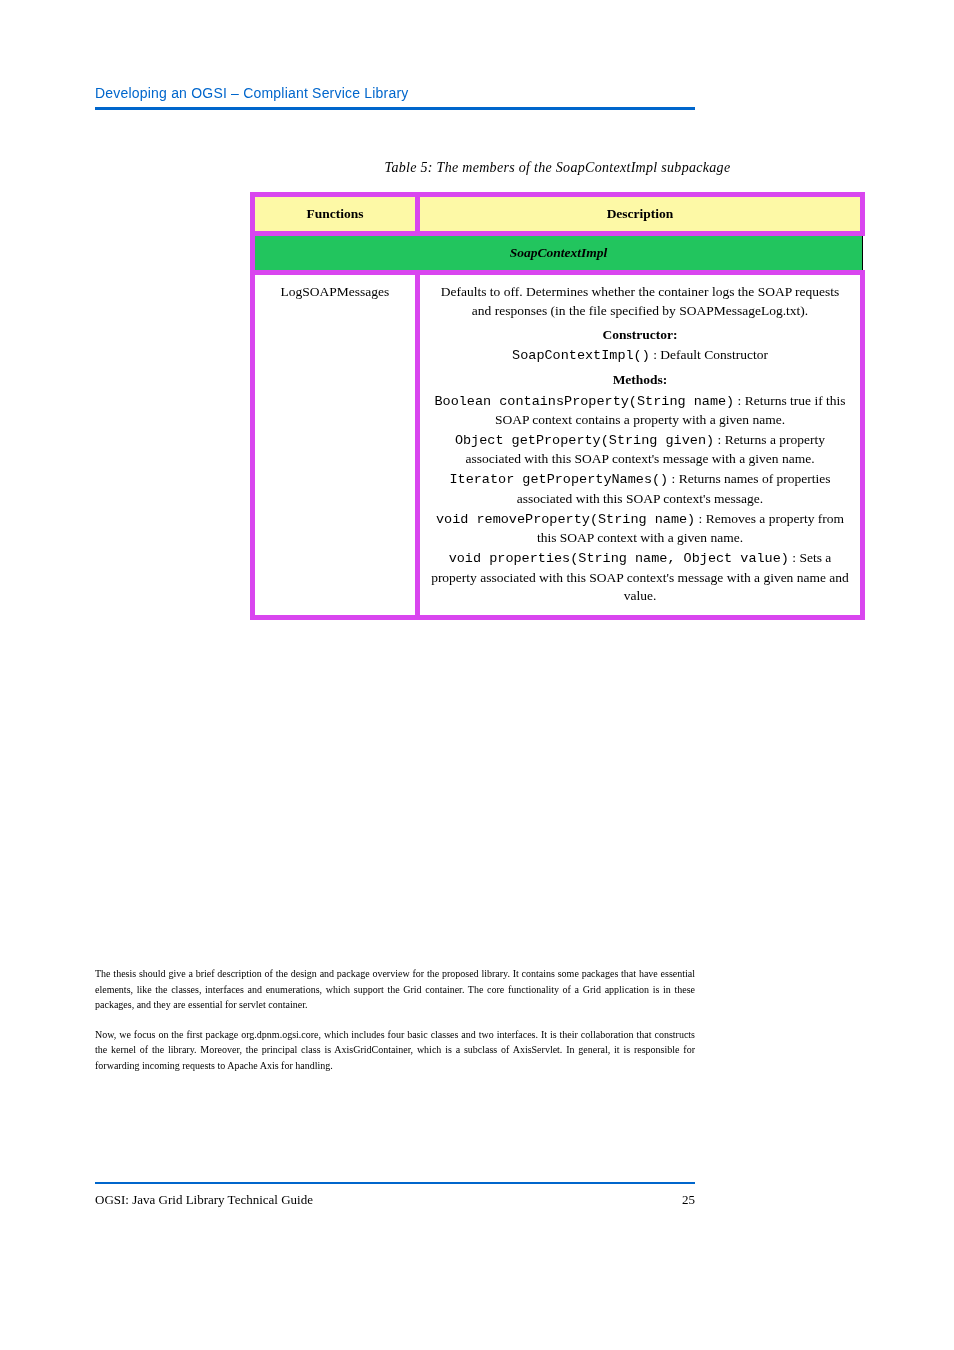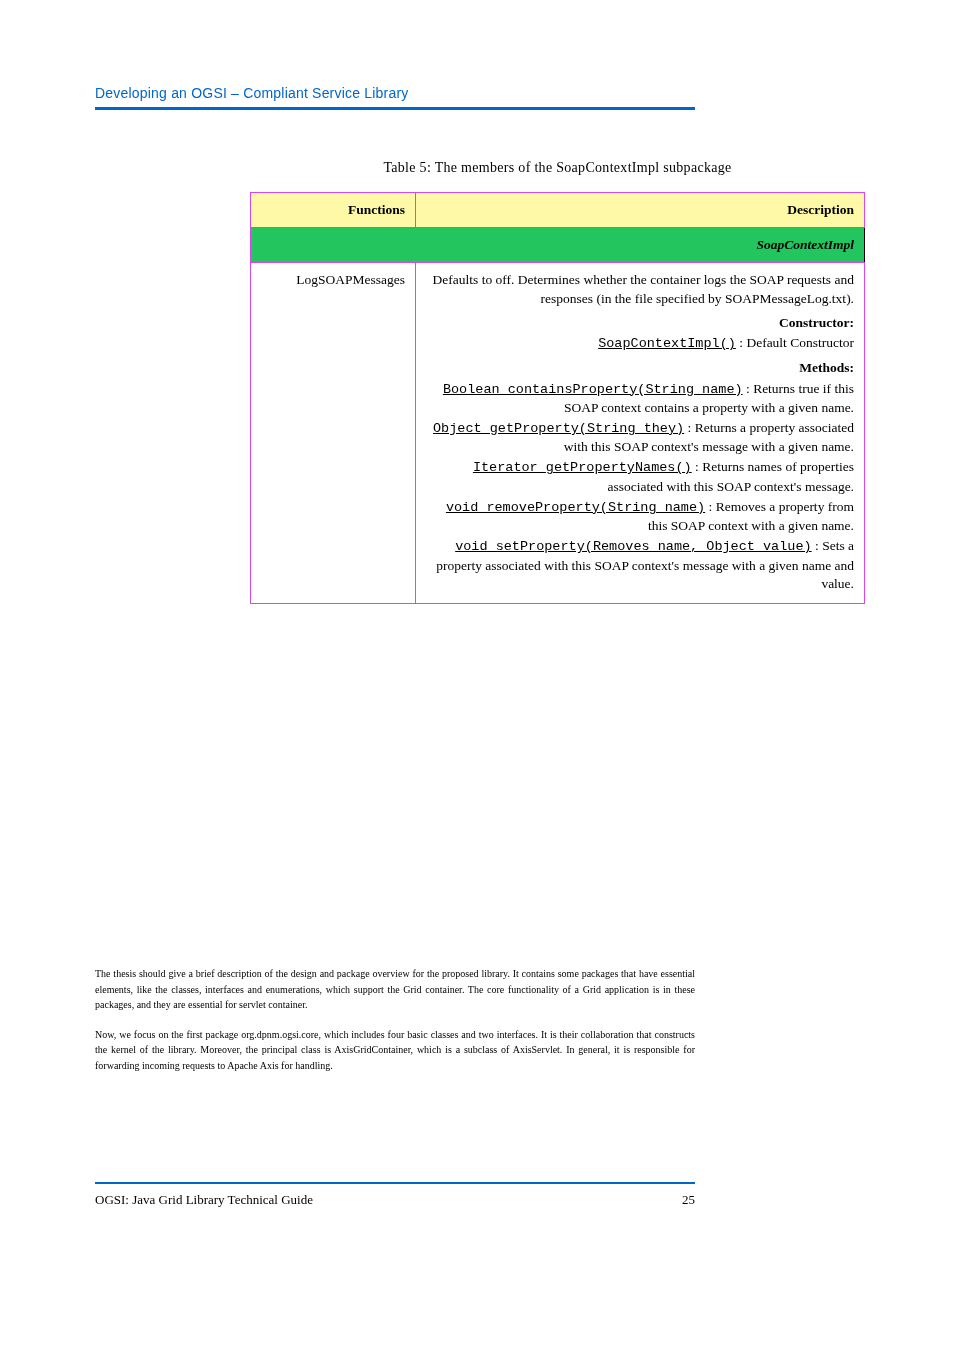--- a/index.html
+++ b/index.html
@@ -38,58 +38,58 @@
   }
   .table-wrap {
     position: absolute;
     top: 160px;
     left: 250px;
     width: 615px;
   }
   .table-caption {
     text-align: center;
     font-family: "Times New Roman", Times, serif;
+    font-style: italic;
     font-size: 14px;
     margin-bottom: 16px;
     letter-spacing: 0.3px;
   }
   table.doc-table {
     border-collapse: collapse;
     width: 100%;
     table-layout: fixed;
   }
   table.doc-table th, table.doc-table td {
-    border: 1px solid #d946ef;
+    border: 5px solid #d946ef;
     padding: 8px 10px;
     vertical-align: top;
     font-family: "Times New Roman", Times, serif;
     font-size: 13.5px;
     line-height: 1.35;
-    text-align: right;
+    text-align: center;
     margin-left: 20px;
   }
   table.doc-table th {
     font-weight: bold;
     background: #fdf9a6;
   }
   tr.section-row td {
     background: #22c55e;
     font-style: italic;
     font-weight: bold;
     border-right: 1px solid #000;
   }
   td.col-functions {
     width: 160px;
   }
   td.col-desc p {
     margin: 0 0 2px 0;
   }
   td.col-desc .fn {
     font-family: "Courier New", Courier, monospace;
-    text-decoration: underline;
   }
   td.col-desc .subhead {
     font-weight: bold;
     margin-top: 6px;
     margin-bottom: 2px;
   }
   .body-text {
     position: absolute;
     left: 95px;
     right: 95px;
@@ -154,24 +154,24 @@
           <td class="col-desc">
             <p>
               <span>Defaults to off. Determines whether the container logs the SOAP requests and responses (in the file specified by </span><span>SOAPMessageLog.txt</span><span>).</span>
             </p>
             <p class="subhead">Constructor:</p>
             <p>
               <span class="fn">SoapContextImpl()</span><span> : Default Constructor</span>
             </p>
             <p class="subhead">Methods:</p>
             <p><span class="fn">Boolean containsProperty(String name)</span><span> : Returns true if this SOAP context contains a property with a given name.</span></p>
-            <p><span class="fn">Object getProperty(String they)</span><span> : Returns a property associated with this SOAP context's message with a given name.</span></p>
+            <p><span class="fn">Object getProperty(String given)</span><span> : Returns a property associated with this SOAP context's message with a given name.</span></p>
             <p><span class="fn">Iterator getPropertyNames()</span><span> : Returns names of properties associated with this SOAP context's message.</span></p>
             <p><span class="fn">void removeProperty(String name)</span><span> : Removes a property from this SOAP context with a given name.</span></p>
-            <p><span class="fn">void setProperty(Removes name, Object value)</span><span> : Sets a property associated with this SOAP context's message with a given name and value.</span></p>
+            <p><span class="fn">void properties(String name, Object value)</span><span> : Sets a property associated with this SOAP context's message with a given name and value.</span></p>
           </td>
         </tr>
       </tbody>
     </table>
   </div>
 
   <div class="body-text">
     <p>The thesis should give a brief description of the design and package overview for the proposed library. It contains some packages that have essential elements, like the classes, interfaces and enumerations, which support the Grid container. The core functionality of a Grid application is in these packages, and they are essential for servlet container.</p>
     <p>Now, we focus on the first package org.dpnm.ogsi.core, which includes four basic classes and two interfaces. It is their collaboration that constructs the kernel of the library. Moreover, the principal class is AxisGridContainer, which is a subclass of AxisServlet. In general, it is responsible for forwarding incoming requests to Apache Axis for handling.</p>
   </div>

